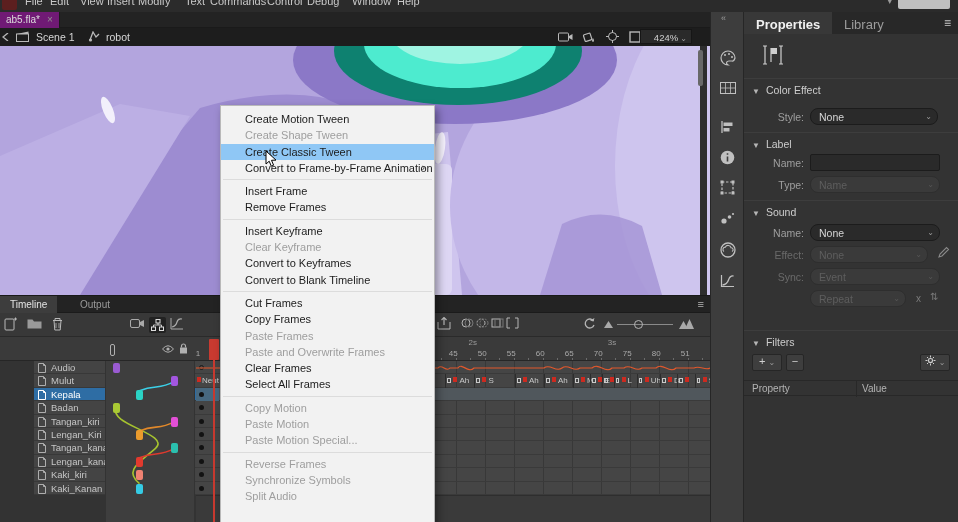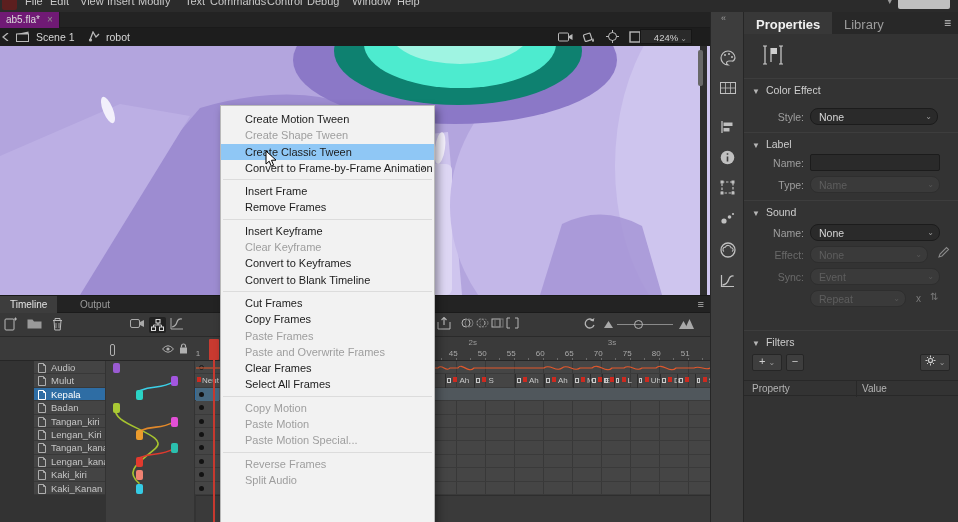--- a/index.html
+++ b/index.html
@@ -518,20 +518,21 @@
       <div class="cm-item disabled">Paste Frames</div>
       <div class="cm-item disabled">Paste and Overwrite Frames</div>
       <div class="cm-item">Clear Frames</div>
       <div class="cm-item">Select All Frames</div>
       <div class="cm-sep"></div>
       <div class="cm-item disabled">Copy Motion</div>
       <div class="cm-item disabled">Paste Motion</div>
       <div class="cm-item disabled">Paste Motion Special...</div>
       <div class="cm-sep"></div>
       <div class="cm-item disabled">Reverse Frames</div>
+      <div class="cm-item disabled">Synchronize Symbols</div>
       <div class="cm-item disabled">Split Audio</div>
     </div>
 
   <svg id="cursor" class="abs" style="left:265px;top:150px" width="12" height="18" viewBox="0 0 12 18">
     <path d="M1,1 L1,14 L4.2,11.2 L6.3,16.2 L8.6,15.2 L6.5,10.3 L11,10.1 Z" fill="#fff" stroke="#000" stroke-width="1"></path>
   </svg>
 
   <div id="dock-strip" class="abs">
     <span id="dock-collapse">«</span>
     <svg style="top:38px" width="16" height="16" viewBox="0 0 16 16">

